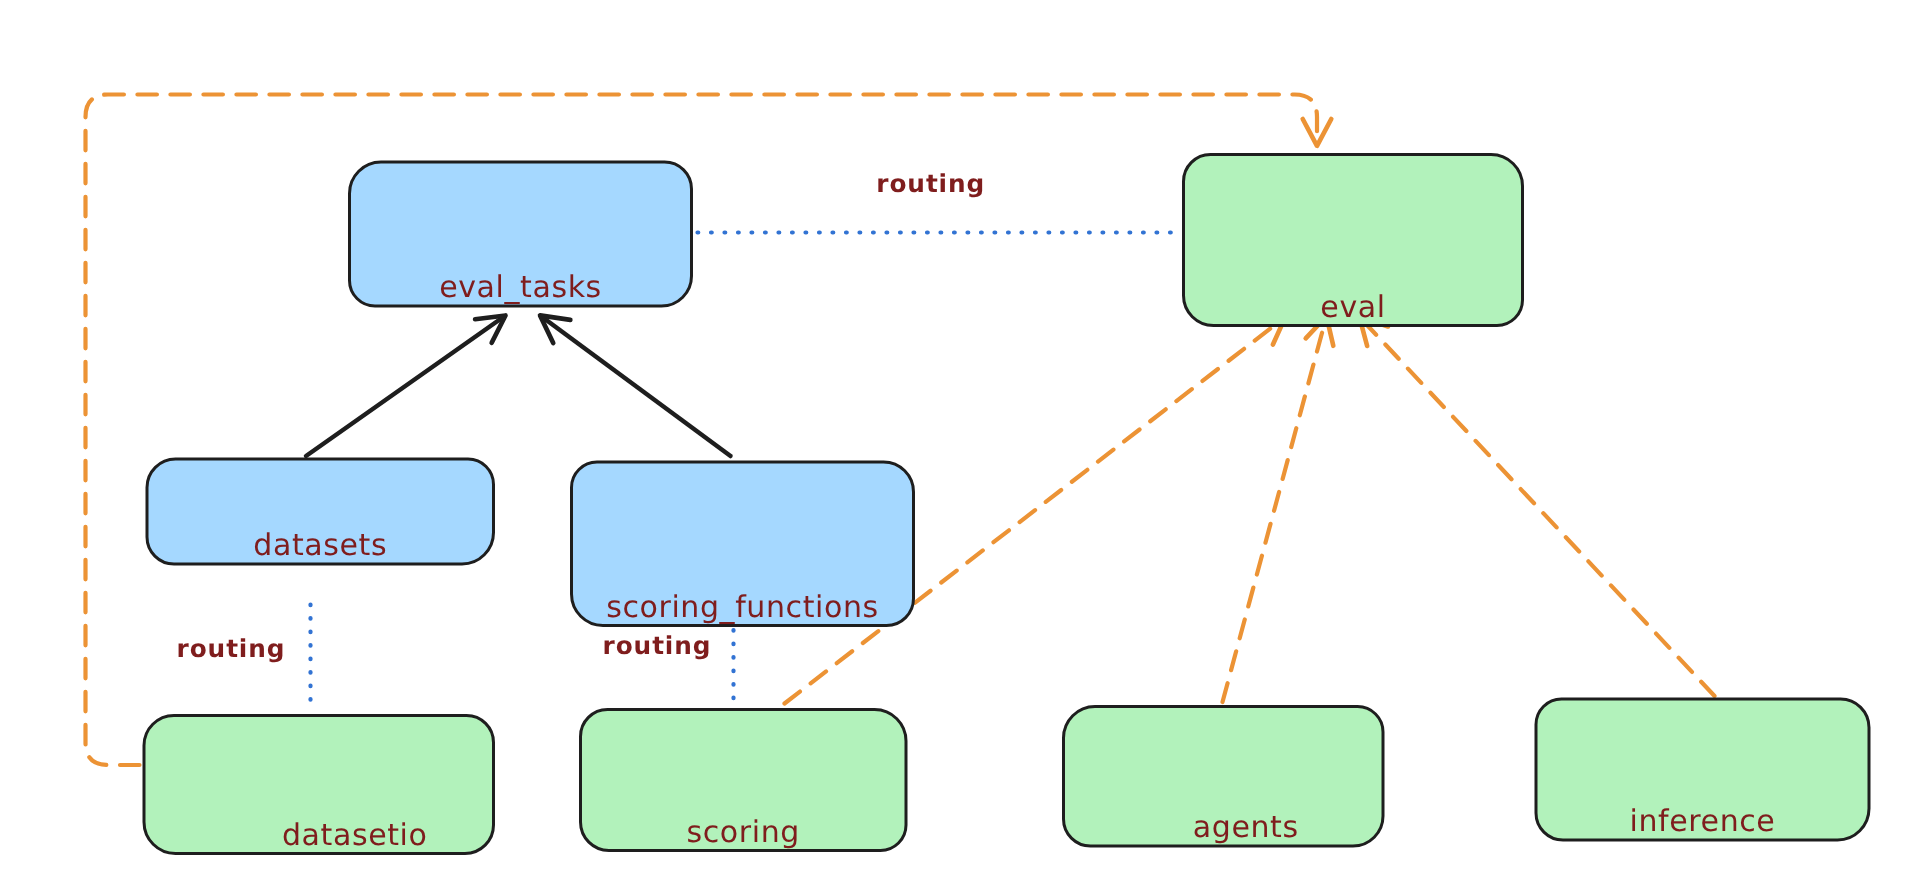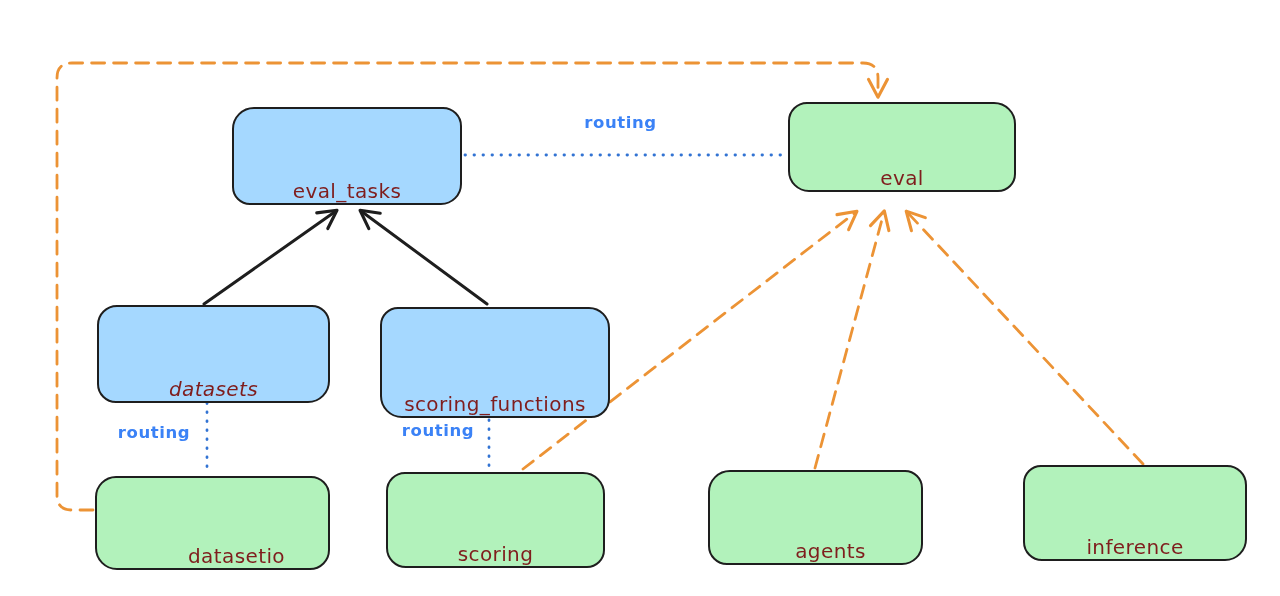--- a/index.html
+++ b/index.html
@@ -31,21 +31,21 @@
     color: #7f1d1d;
     font-size: 20px;
     letter-spacing: 0.4px;
     border-radius: 22px 19px 21px 18px;
   }
   .node-blue  { background: #a5d8ff; }
   .node-green { background: #b2f2bb; }
   .node-label { white-space: nowrap; }
   .routing-label {
     position: absolute;
-    color: #3b82f6;
+    color: #7f1d1d;
     font-size: 16.5px;
     font-weight: 600;
     letter-spacing: 0.6px;
     text-align: center;
   }
 </style>
 </head>
 <body>
 
 <div id="canvas">
@@ -70,25 +70,25 @@
     <path d="M93,510 L72,510 Q57,510 57,495 L57,78 Q57,63 72,63 L863,63 Q878,63 878,78 L878,96" fill="none" stroke="#ec9335" stroke-width="2.8" stroke-linecap="round" stroke-dasharray="13 9" marker-end="url(#arrow-orange)"></path>
     <path d="M523,469 L856,212" fill="none" stroke="#ec9335" stroke-width="2.8" stroke-linecap="round" stroke-dasharray="13 9" marker-end="url(#arrow-orange)"></path>
     <path d="M815,468 L884,212" fill="none" stroke="#ec9335" stroke-width="2.8" stroke-linecap="round" stroke-dasharray="13 9" marker-end="url(#arrow-orange)"></path>
     <path d="M1143,464 L907,212" fill="none" stroke="#ec9335" stroke-width="2.8" stroke-linecap="round" stroke-dasharray="13 9" marker-end="url(#arrow-orange)"></path>
   </svg>
 
   <div class="node node-blue" style="left:232px; top:107px; width:230px; height:98px;">
     <span class="node-label">eval_tasks</span>
   </div>
 
-  <div class="node node-green" style="left:788px; top:102px; width:228px; height:90px; border-radius:19px 22px 18px 21px;">
+  <div class="node node-green" style="left:788px; top:102px; width:228px; height:116px; border-radius:19px 22px 18px 21px;">
     <span class="node-label">eval</span>
   </div>
 
-  <div class="node node-blue" style="left:97px; top:305px; width:233px; height:98px; border-radius:20px 18px 22px 19px;font-style:italic;">
+  <div class="node node-blue" style="left:97px; top:305px; width:233px; height:72px; border-radius:20px 18px 22px 19px;">
     <span class="node-label">datasets</span>
   </div>
 
   <div class="node node-blue" style="left:380px; top:307px; width:230px; height:111px; border-radius:18px 21px 19px 22px;">
     <span class="node-label">scoring_functions</span>
   </div>
 
   <div class="node node-green" style="left:95px; top:476px; width:235px; height:94px; border-radius:21px 19px 20px 22px;padding-left:48px;">
     <span class="node-label">datasetio</span>
   </div>

